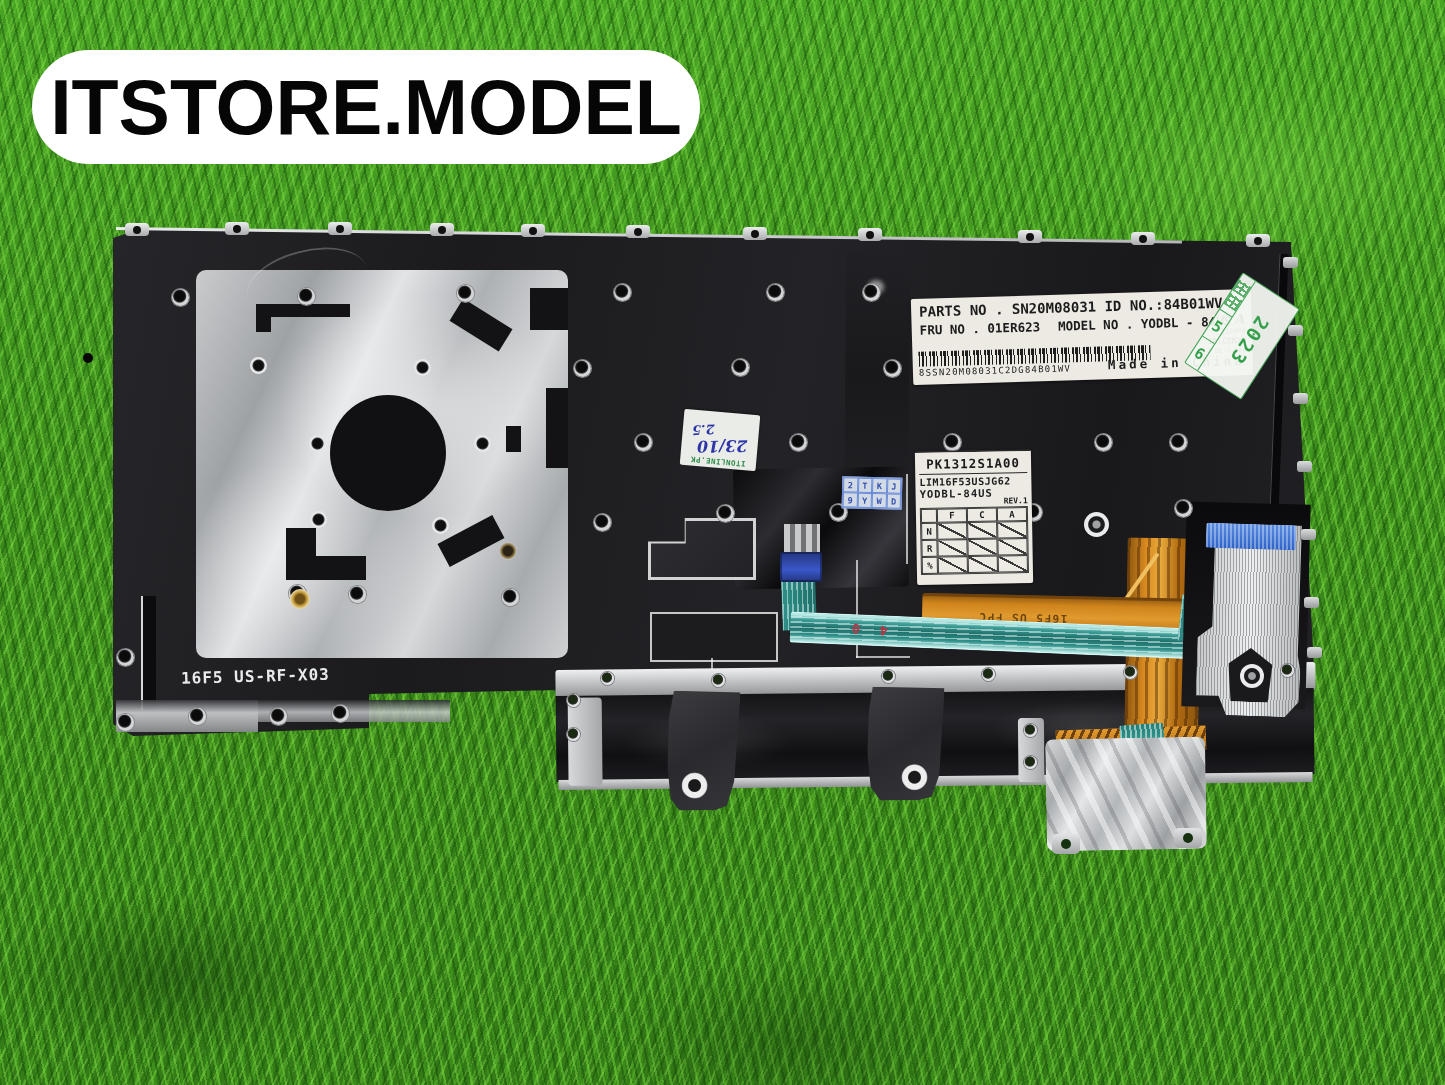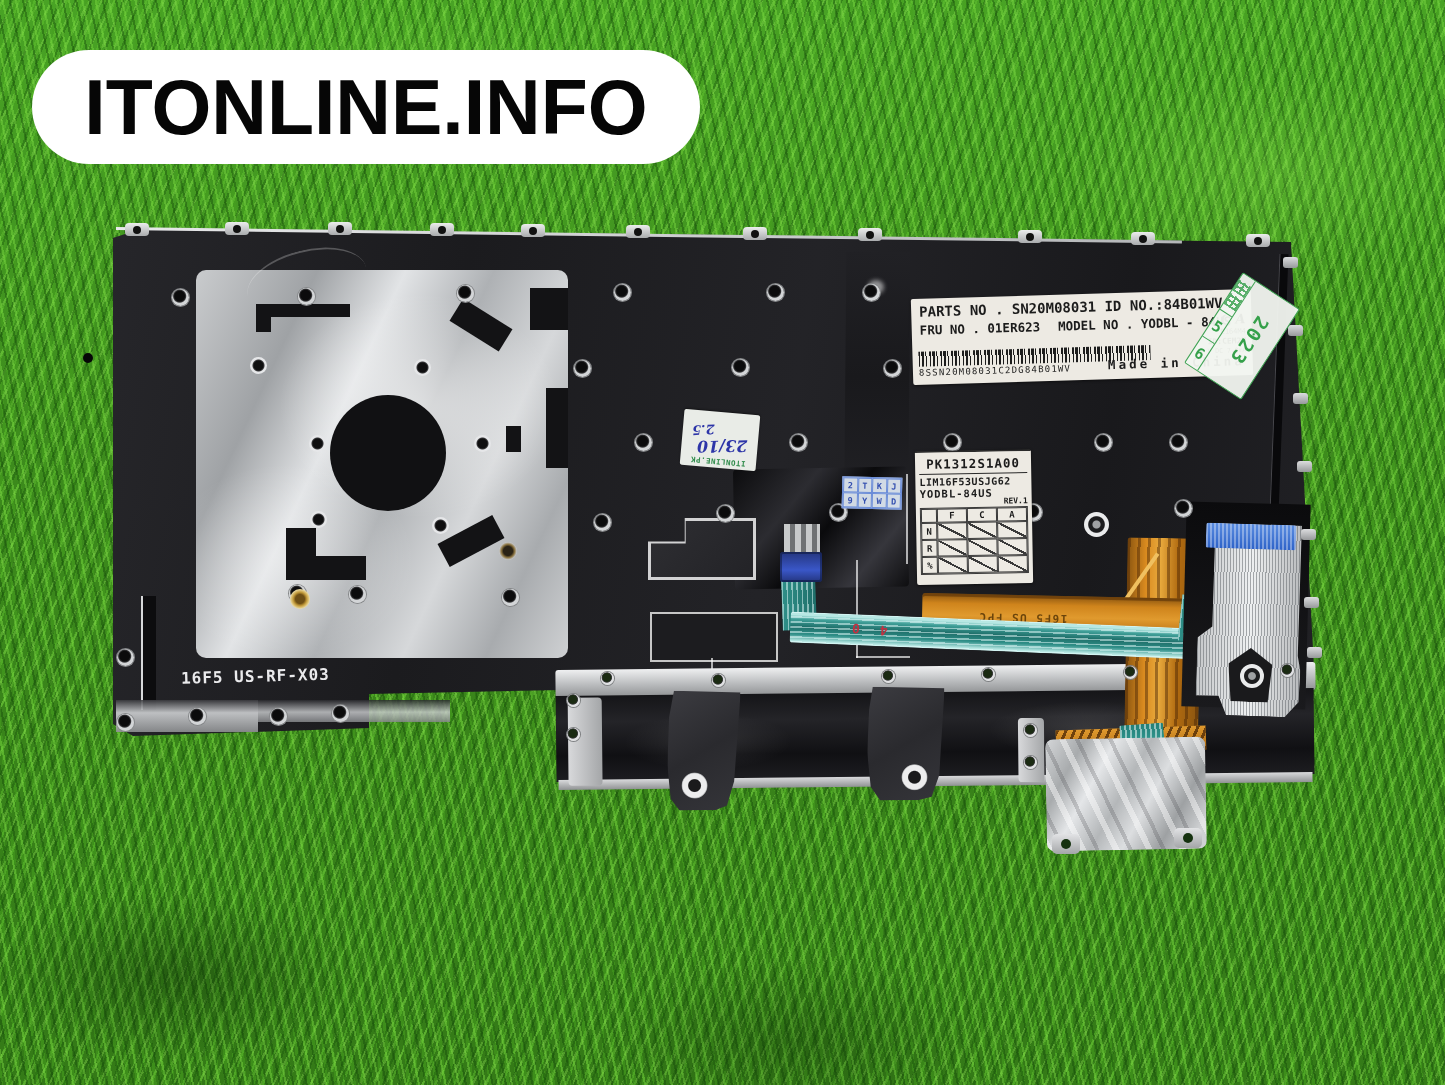--- a/index.html
+++ b/index.html
@@ -390,16 +390,16 @@
     <div class="qc-cell">T</div>
     <div class="qc-cell">K</div>
     <div class="qc-cell">J</div>
     <div class="qc-cell">9</div>
     <div class="qc-cell">Y</div>
     <div class="qc-cell">W</div>
     <div class="qc-cell">D</div>
   </div>
 
   <div class="a watermark">
-    <span>ITONLINE.INFO</span>
+    <span>ITSTORE.MODEL</span>
   </div>
 
 </div>
 
 </body></html>

